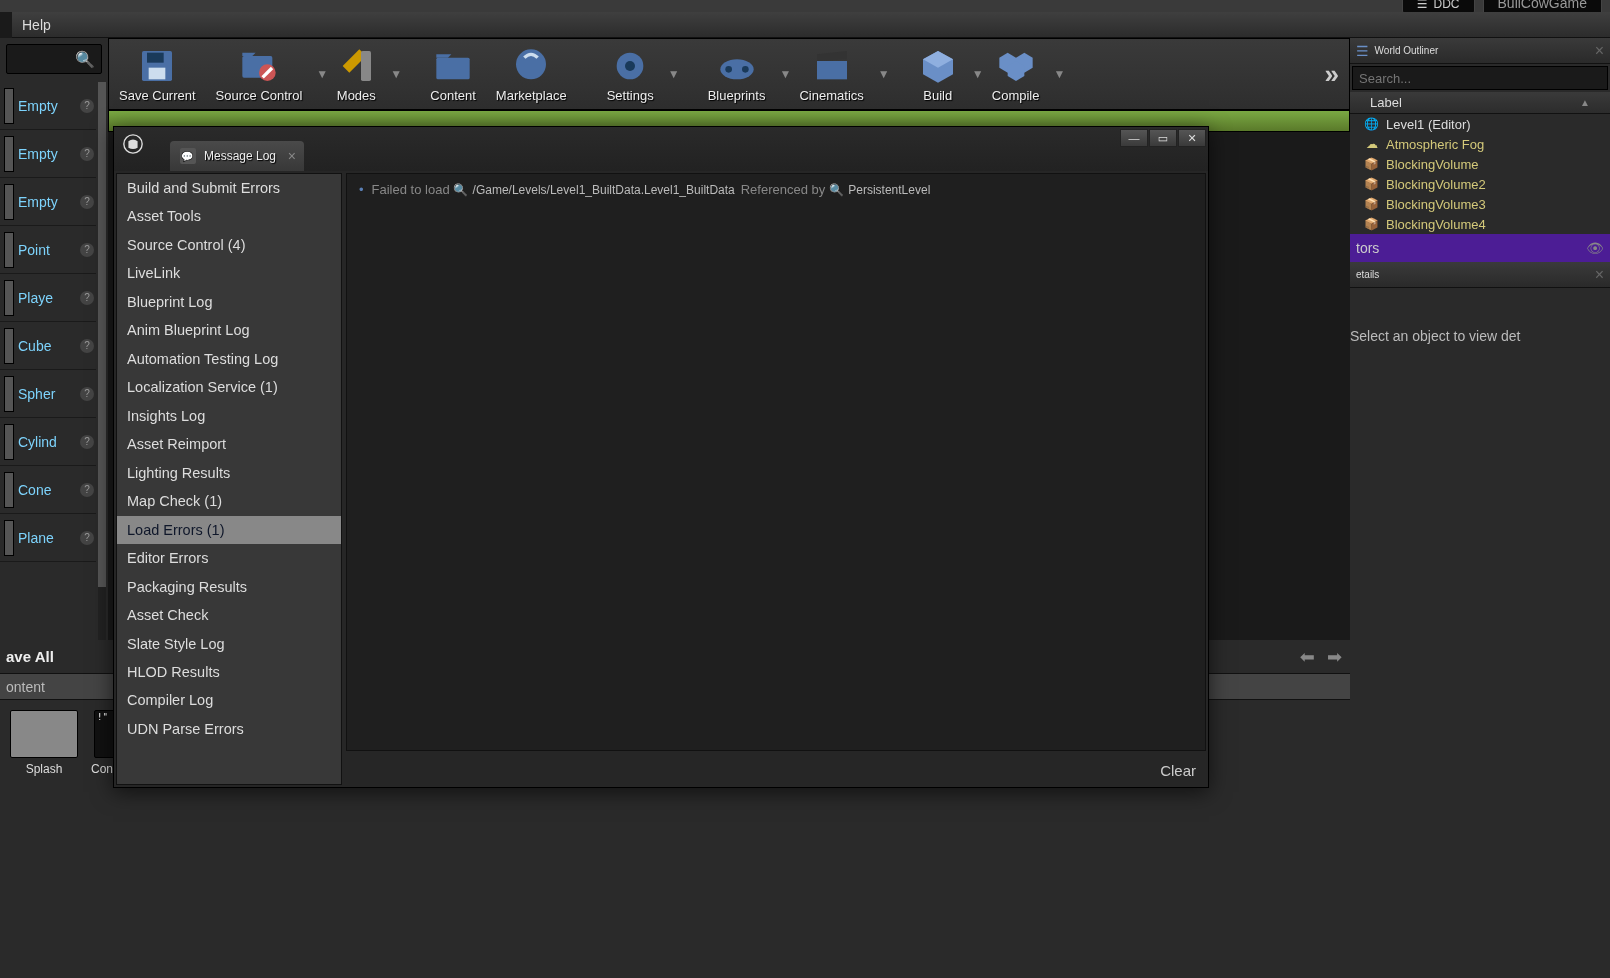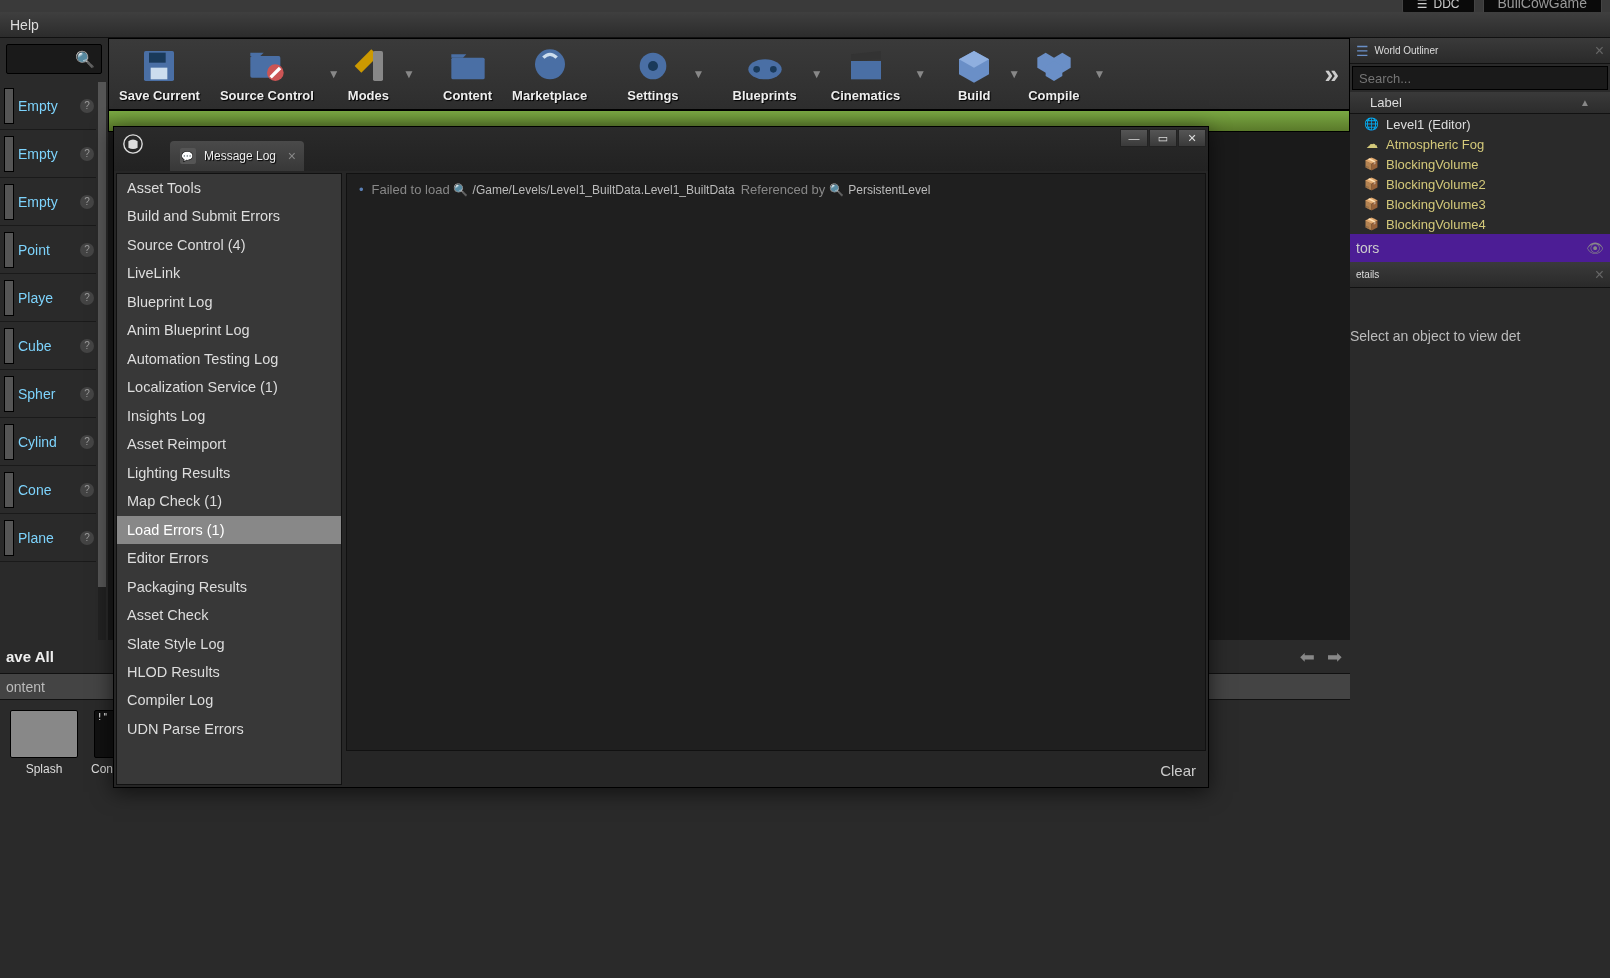--- a/index.html
+++ b/index.html
@@ -5,26 +5,26 @@
 * { margin:0; padding:0; box-sizing:border-box; font-family:"Segoe UI",Arial,sans-serif; }
 body { background:#1a1a1a; color:#ccc; overflow:hidden; width:1610px; height:978px; position:relative; }
 
 
 .topstrip { position:absolute; top:0; left:0; right:0; height:12px; background:#3a3a3a; }
 .topstrip-right { position:absolute; top:0; right:0; display:flex; gap:8px; align-items:center; height:12px; padding-right:8px;}
 .ddc-pill { background:#0a0a0a; border:1px solid #444; border-radius:3px; padding:0 14px; font-size:12px; color:#ccc; display:flex; align-items:center; gap:6px; height:20px; margin-top:-4px;}
 .game-pill { background:#0a0a0a; border:1px solid #444; border-radius:3px; padding:0 14px; font-size:14px; color:#999; height:26px; margin-top:-7px; display:flex; align-items:center;}
 
 
-.menubar { position:absolute; top:12px; left:0; right:0; height:26px; background:linear-gradient(#3f3f3f,#2c2c2c); display:flex; align-items:center; padding:0 4px; border-bottom:1px solid #111;}
+.menubar { position:absolute; top:12px; left:12px; right:0; height:26px; background:linear-gradient(#3f3f3f,#2c2c2c); display:flex; align-items:center; padding:0 4px; border-bottom:1px solid #111;}
 .menubar span { font-size:14px; color:#ddd; padding:2px 6px; }
 
 
 .toolbar { position:absolute; top:38px; left:108px; right:260px; height:72px; background:linear-gradient(#3a3a3a,#2e2e2e); display:flex; align-items:center; border:1px solid #000; }
-.toolbtn { display:flex; flex-direction:column; align-items:center; justify-content:center; padding:0 10px; height:100%; cursor:pointer; position:relative;font-weight:bold;}
+.toolbtn { display:flex; flex-direction:column; align-items:center; justify-content:center; padding:0 10px; height:100%; cursor:pointer; position:relative;}
 .toolbtn .ticon { width:40px; height:40px; display:flex; align-items:center; justify-content:center; font-size:28px; color:#6a8fc7;}
 .toolbtn .tlabel { font-size:13px; color:#eee; margin-top:2px; text-shadow:1px 1px 1px #000;}
 .tooldrop { width:14px; align-self:center; color:#888; font-size:12px; padding:0 4px; cursor:pointer;}
 .tool-expand { margin-left:auto; margin-right:10px; font-size:26px; color:#ccc; font-weight:bold; cursor:pointer;}
 .toolbar-icon-svg { width:42px; height:42px; }
 
 
 .leftpanel { position:absolute; top:38px; left:0; width:108px; bottom:300px; background:#2a2a2a; }
 .search-row { height:30px; margin:6px; background:#1a1a1a; border:1px solid #000; border-radius:2px; display:flex; align-items:center; justify-content:flex-end; padding-right:6px;}
 .search-row .mag { color:#ccc; font-size:16px;}
@@ -75,21 +75,21 @@
 .msglog-logo { position:absolute; left:8px; top:6px; width:22px; height:22px; }
 .msglog-tab { margin-left:56px; height:30px; background:linear-gradient(#4a4a4a,#383838); border-radius:4px 4px 0 0; display:flex; align-items:center; padding:0 28px 0 10px; gap:8px; position:relative;}
 .msglog-tab .tabicon { width:16px; height:16px; background:#555; border-radius:2px; display:flex; align-items:center; justify-content:center; font-size:10px; color:#ccc;}
 .msglog-tab .tabtxt { font-size:12px; color:#eee; text-shadow:1px 1px 1px #000;}
 .msglog-tab .tabx { position:absolute; right:8px; color:#888; font-size:14px;}
 .msglog-winbtns { position:absolute; right:2px; top:2px; display:flex;}
 .msglog-winbtns div { width:28px; height:18px; background:linear-gradient(#555,#3a3a3a); border:1px solid #222; display:flex; align-items:center; justify-content:center; color:#ddd; font-size:11px; cursor:pointer; margin-left:1px;}
 .msglog-body { position:absolute; top:44px; left:0; right:0; bottom:0; display:flex;}
 .msglog-cat { width:226px; background:#383838; border:1px solid #111; margin:2px; overflow-y:auto;}
 .msglog-cat-item { padding:3px 10px; font-size:14.5px; color:#ddd; cursor:pointer; line-height:1.55;}
-.msglog-cat-item.sel { background:#888; color:#ffffff;}
+.msglog-cat-item.sel { background:#888; color:#0f172a;}
 .msglog-content { flex:1; margin:2px 2px 36px 2px; background:#1f1f1f; border:1px solid #111; padding:8px 12px; font-family:"Consolas",monospace; font-size:13px; color:#888;}
 .msglog-line { display:flex; align-items:center; gap:2px; flex-wrap:wrap;}
 .msglog-line .bullet { color:#5a7fb5; margin-right:6px;}
 .msglog-line .linktxt { color:#bbb; font-size:12px;}
 .msglog-line .linkmag { color:#ccc; font-size:12px; margin:0 2px;}
 .msglog-clear { position:absolute; right:12px; bottom:8px; font-size:15px; color:#ccc; cursor:pointer;}
 </style>
 </head>
 <body>
 
@@ -371,22 +371,22 @@
       <span class="tabx">×</span>
     </div>
     <div class="msglog-winbtns">
       <div>—</div>
       <div>▭</div>
       <div>✕</div>
     </div>
   </div>
   <div class="msglog-body">
     <div class="msglog-cat" id="mlcat">
+        <div class="msglog-cat-item">Build and Submit Errors</div>
         <div class="msglog-cat-item">Asset Tools</div>
-        <div class="msglog-cat-item">Build and Submit Errors</div>
         <div class="msglog-cat-item">Source Control (4)</div>
         <div class="msglog-cat-item">LiveLink</div>
         <div class="msglog-cat-item">Blueprint Log</div>
         <div class="msglog-cat-item">Anim Blueprint Log</div>
         <div class="msglog-cat-item">Automation Testing Log</div>
         <div class="msglog-cat-item">Localization Service (1)</div>
         <div class="msglog-cat-item">Insights Log</div>
         <div class="msglog-cat-item">Asset Reimport</div>
         <div class="msglog-cat-item">Lighting Results</div>
         <div class="msglog-cat-item">Map Check (1)</div>

